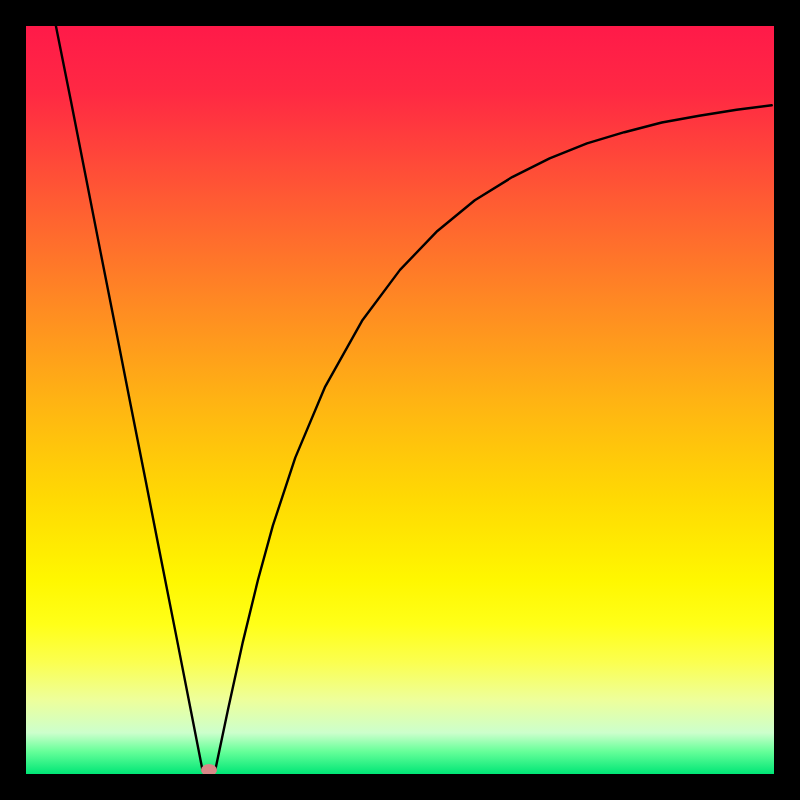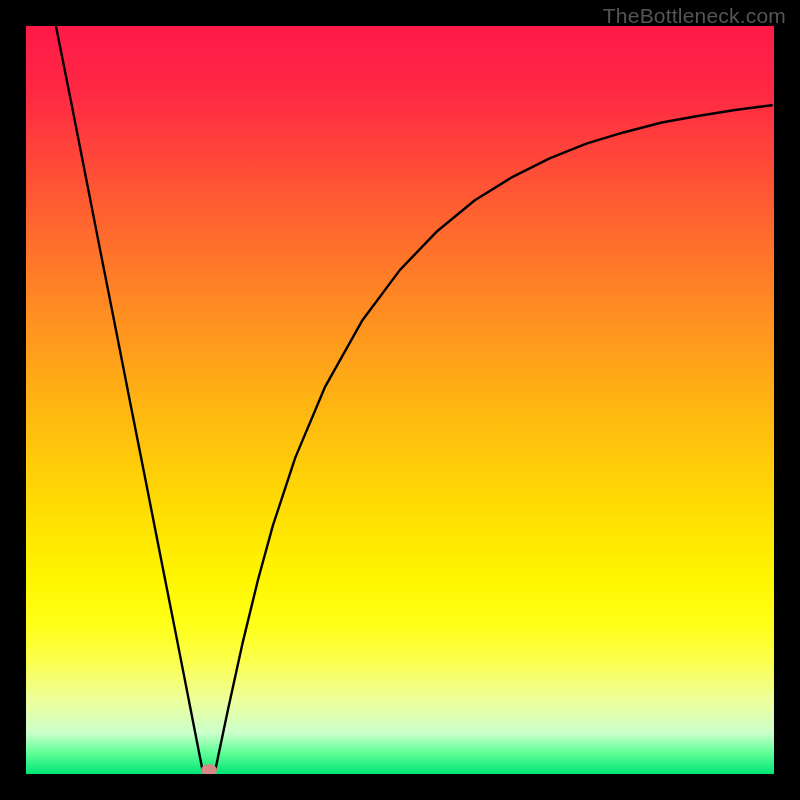--- a/index.html
+++ b/index.html
@@ -85,15 +85,14 @@
       <rect x="0" y="0" width="748" height="748" fill="url(#bg-grad)"></rect>
     </svg>
 
     <svg class="curve" viewBox="0 0 748 748" preserveAspectRatio="none">
       <path id="curve-path" d="M29.92 0.00 L44.88 74.80 L59.84 151.10 L74.80 227.39 L89.76 302.94 L104.72 379.24 L119.68 454.78 L134.64 531.08 L149.60 606.63 L164.56 682.92 L176.53 744.26 L189.24 744.26 L201.96 683.67 L216.92 615.60 L231.88 554.27 L246.84 499.66 L269.28 431.60 L299.20 360.54 L336.60 293.96 L374.00 243.85 L411.40 204.95 L448.80 174.28 L486.20 151.10 L523.60 132.40 L561.00 117.44 L598.40 106.22 L635.80 96.49 L673.20 89.76 L710.60 83.78 L745.76 79.29" fill="none" stroke="#000000" stroke-width="2.4" stroke-linejoin="round" stroke-linecap="round"></path>
     </svg>
 
     <div class="marker" id="marker" style="left: 182.512px; top: 744.26px; background: rgb(217, 136, 136);"></div>
   </div>
 
-  <div class="watermark">TheBottleneck.com</div>
 
 </div>
 
 </body></html>

